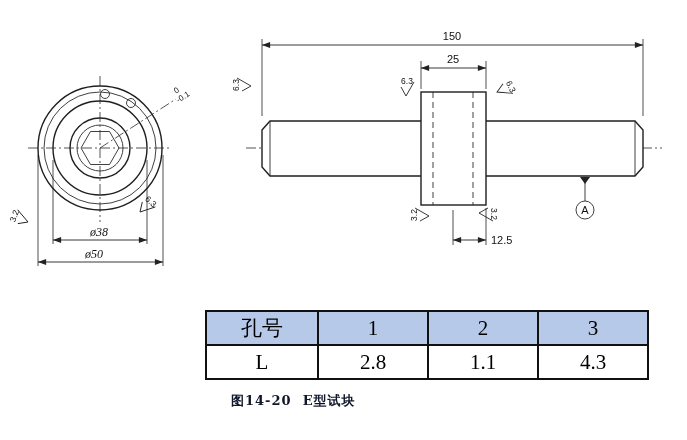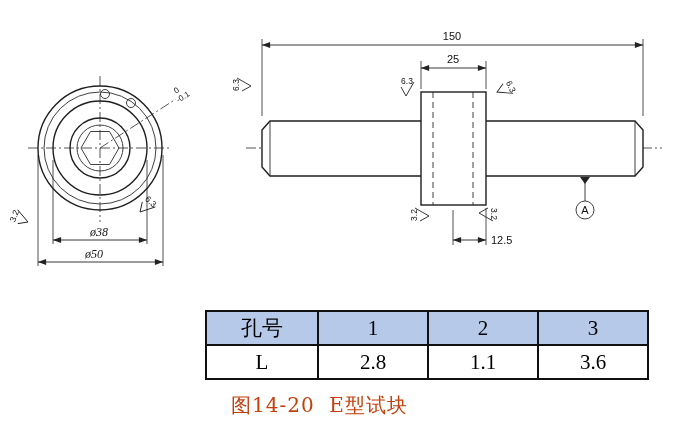--- a/index.html
+++ b/index.html
@@ -21,22 +21,22 @@
   .ttx {font:8px "Liberation Sans",sans-serif;fill:#111;}
   
   .spec-table{position:absolute;left:205px;top:279px;border-collapse:collapse;table-layout:fixed;
               font-family:"Liberation Serif",serif;color:#000;margin-top:31px;}
   .spec-table td,.spec-table th{border:2px solid #111;height:32px;text-align:center;vertical-align:middle;
               font-weight:normal;padding:0;}
   .spec-table .c0{width:110px;} .spec-table .c{width:108px;}
   .spec-table thead th{background:#b7c9e8;font-size:21px;}
   .spec-table tbody td{background:#ffffff;font-size:21px;}
   
-  .caption{position:absolute;left:231px;top:392px;color:#c2410c;font-size:20px;
-           font-family:"DejaVu Serif",serif;white-space:pre;letter-spacing:1px;}
+  .caption{position:absolute;left:231px;top:392px;color:#0f172a;font-size:13px;
+           font-family:"DejaVu Serif",serif;white-space:pre;letter-spacing:1px;font-weight:bold;}
 </style>
 </head>
 <body>
 
 <div id="stage">
 
   <svg width="687" height="440" viewBox="0 0 687 440">
     <defs>
       <marker id="arr" viewBox="0 0 10 10" refX="9.5" refY="5" markerWidth="10" markerHeight="10" orient="auto-start-reverse">
         <path d="M0.5,1.8 L9.5,5 L0.5,8.2 Z" fill="#222"></path>
@@ -158,20 +158,20 @@
         <th class="c">1</th>
         <th class="c">2</th>
         <th class="c">3</th>
       </tr>
     </thead>
     <tbody>
       <tr>
         <td>L</td>
         <td>2.8</td>
         <td>1.1</td>
-        <td>3.6</td>
+        <td>4.3</td>
       </tr>
     </tbody>
   </table>
 
   <div class="caption">图14-20  E型试块</div>
 
 </div>
 
 </body></html>

